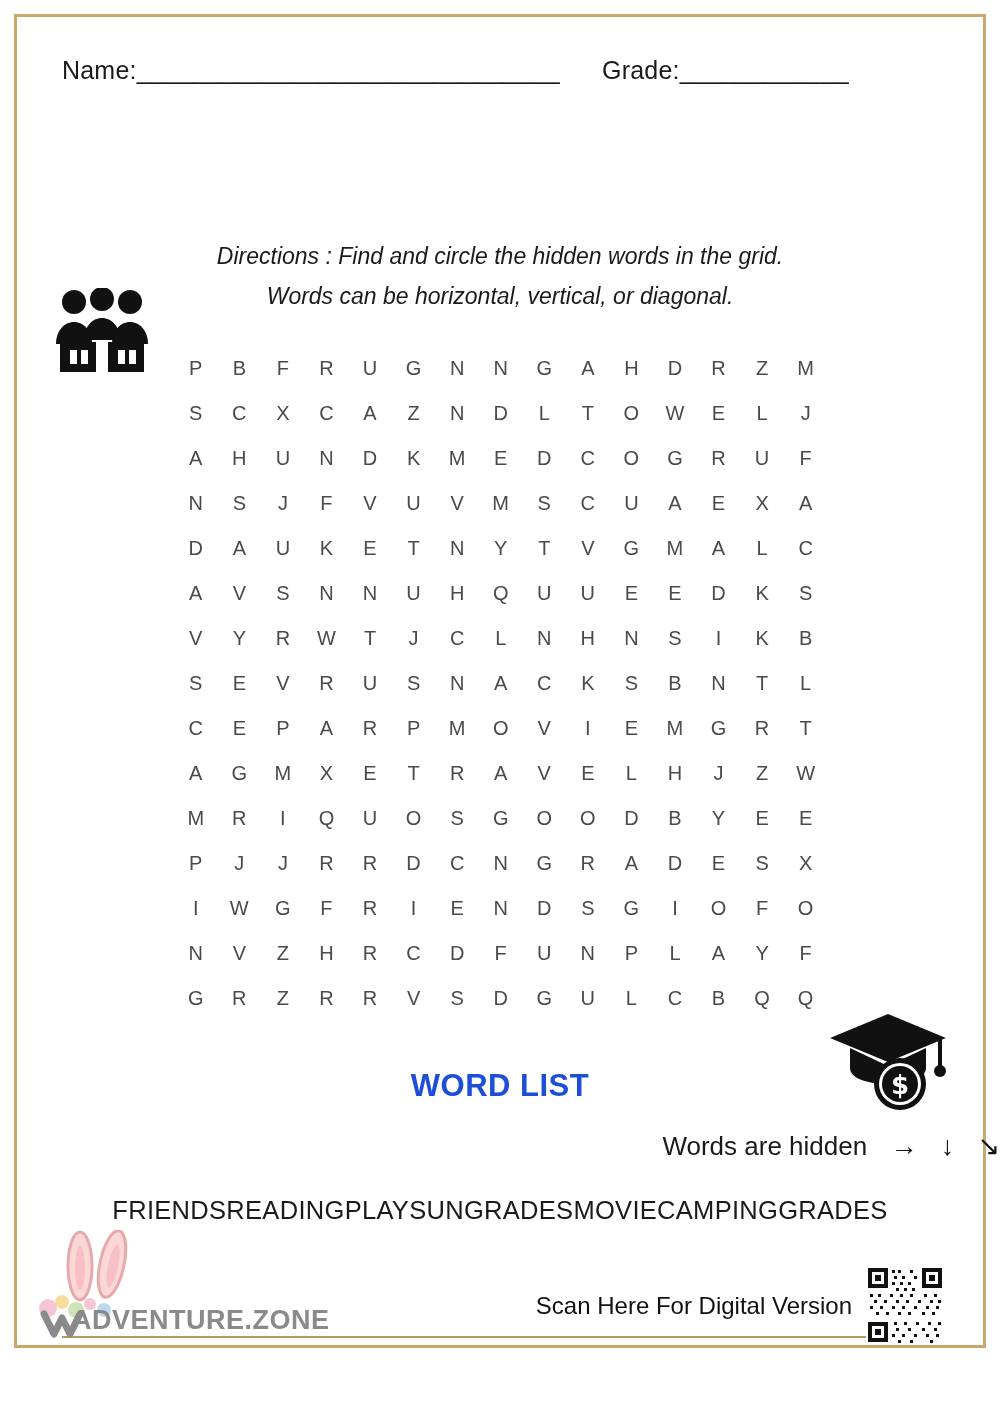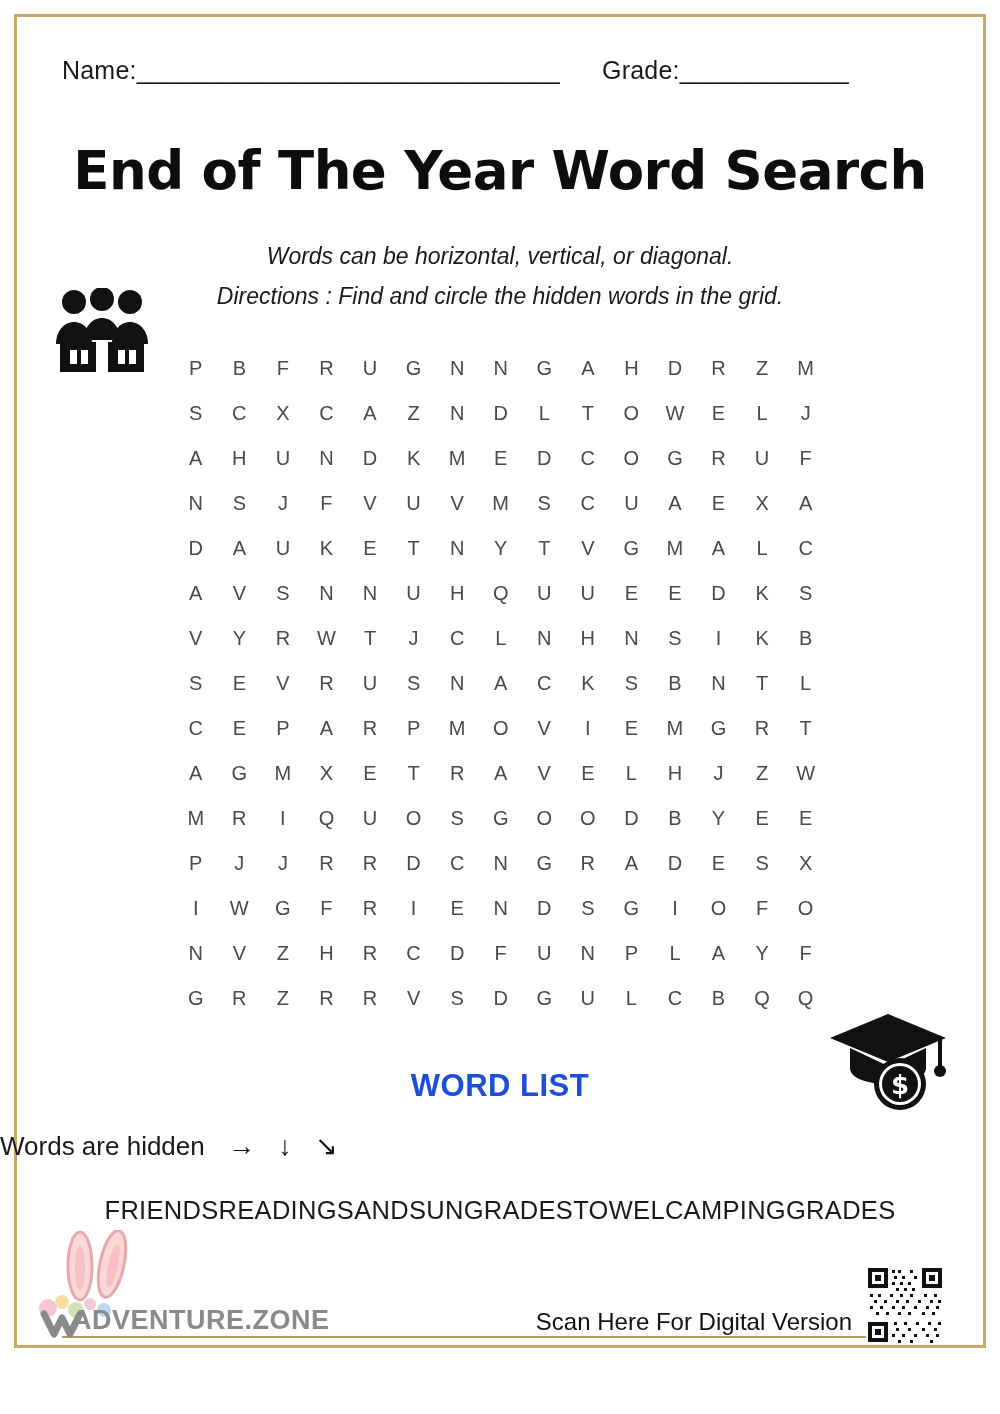--- a/index.html
+++ b/index.html
@@ -94,21 +94,21 @@
     font-size: 31px;
     font-weight: bold;
     color: #1d4ed8;
     letter-spacing: 0.5px;
   }
   .hidden-note {
     position: absolute;
     top: 1130px;
     left: 0;
     width: 1000px;
-    text-align: left;
+    text-align: right;
     font-size: 26px;
     color: #1a1a1a;
   }
   .hidden-note .arrow {
     display: inline-block;
     font-size: 27px;
     margin-left: 16px;
     color: #111;
   }
   .words {
@@ -143,21 +143,21 @@
   .footer-line {
     position: absolute;
     left: 62px;
     right: 62px;
     bottom: 24px;
     border-bottom: 2px solid #b9995e;
   }
   .scan-text {
     position: absolute;
     right: 148px;
-    bottom: 26px;
+    bottom: 42px;
     font-size: 24px;
     color: #111111;
   }
   .qr {
     position: absolute;
     right: 56px;
     bottom: 18px;
     width: 78px;
     height: 78px;
   }
@@ -184,25 +184,24 @@
 <div class="page">
 
   <div class="border-frame"></div>
 
   <div class="namerow">
     <span>Name:______________________________</span>
     <span class="gap"></span>
     <span>Grade:____________</span>
   </div>
 
-  <div class="title">End of The Year Word Search</div>
 
   <div class="directions">
+    <div>Directions : Find and circle the hidden words in the grid.</div>
     <div>Words can be horizontal, vertical, or diagonal.</div>
-    <div>Directions : Find and circle the hidden words in the grid.</div>
   </div>
 
   <div class="people-icon">
     <svg viewBox="0 0 104 86" width="104" height="86" aria-hidden="true">
       <circle cx="24" cy="14" r="12" fill="#111"></circle>
       <circle cx="52" cy="11" r="12" fill="#111"></circle>
       <circle cx="80" cy="14" r="12" fill="#111"></circle>
       <path d="M6 56c0-13 8-22 18-22s18 9 18 22z" fill="#111"></path>
       <path d="M34 52c0-13 8-22 18-22s18 9 18 22z" fill="#111"></path>
       <path d="M62 56c0-13 8-22 18-22s18 9 18 22z" fill="#111"></path>
@@ -490,21 +489,21 @@
   <div class="wordlist-title">WORD LIST</div>
 
   <div class="hidden-note">
     <span>Words are hidden</span>
     <span class="arrow">→</span>
     <span class="arrow">↓</span>
     <span class="arrow">↘</span>
   </div>
 
   <div class="words">
-    <div id="wl1"><span>FRIENDS</span><span>READING</span><span>SAND</span><span>SUN</span><span>GRADES</span><span>TOWEL</span><span>CAMPING</span><span>GRADES</span></div>
+    <div id="wl1"><span>FRIENDS</span><span>READING</span><span>PLAY</span><span>SUN</span><span>GRADES</span><span>MOVIE</span><span>CAMPING</span><span>GRADES</span></div>
   </div>
 
   <div class="footer-line"></div>
   <div class="scan-text">Scan Here For Digital Version</div>
 
   <div class="qr">
     <svg viewBox="0 0 78 78" width="78" height="78" aria-hidden="true">
       <rect width="78" height="78" fill="#fff"></rect>
       <g fill="#111">
         <rect x="2" y="2" width="20" height="20"></rect>

